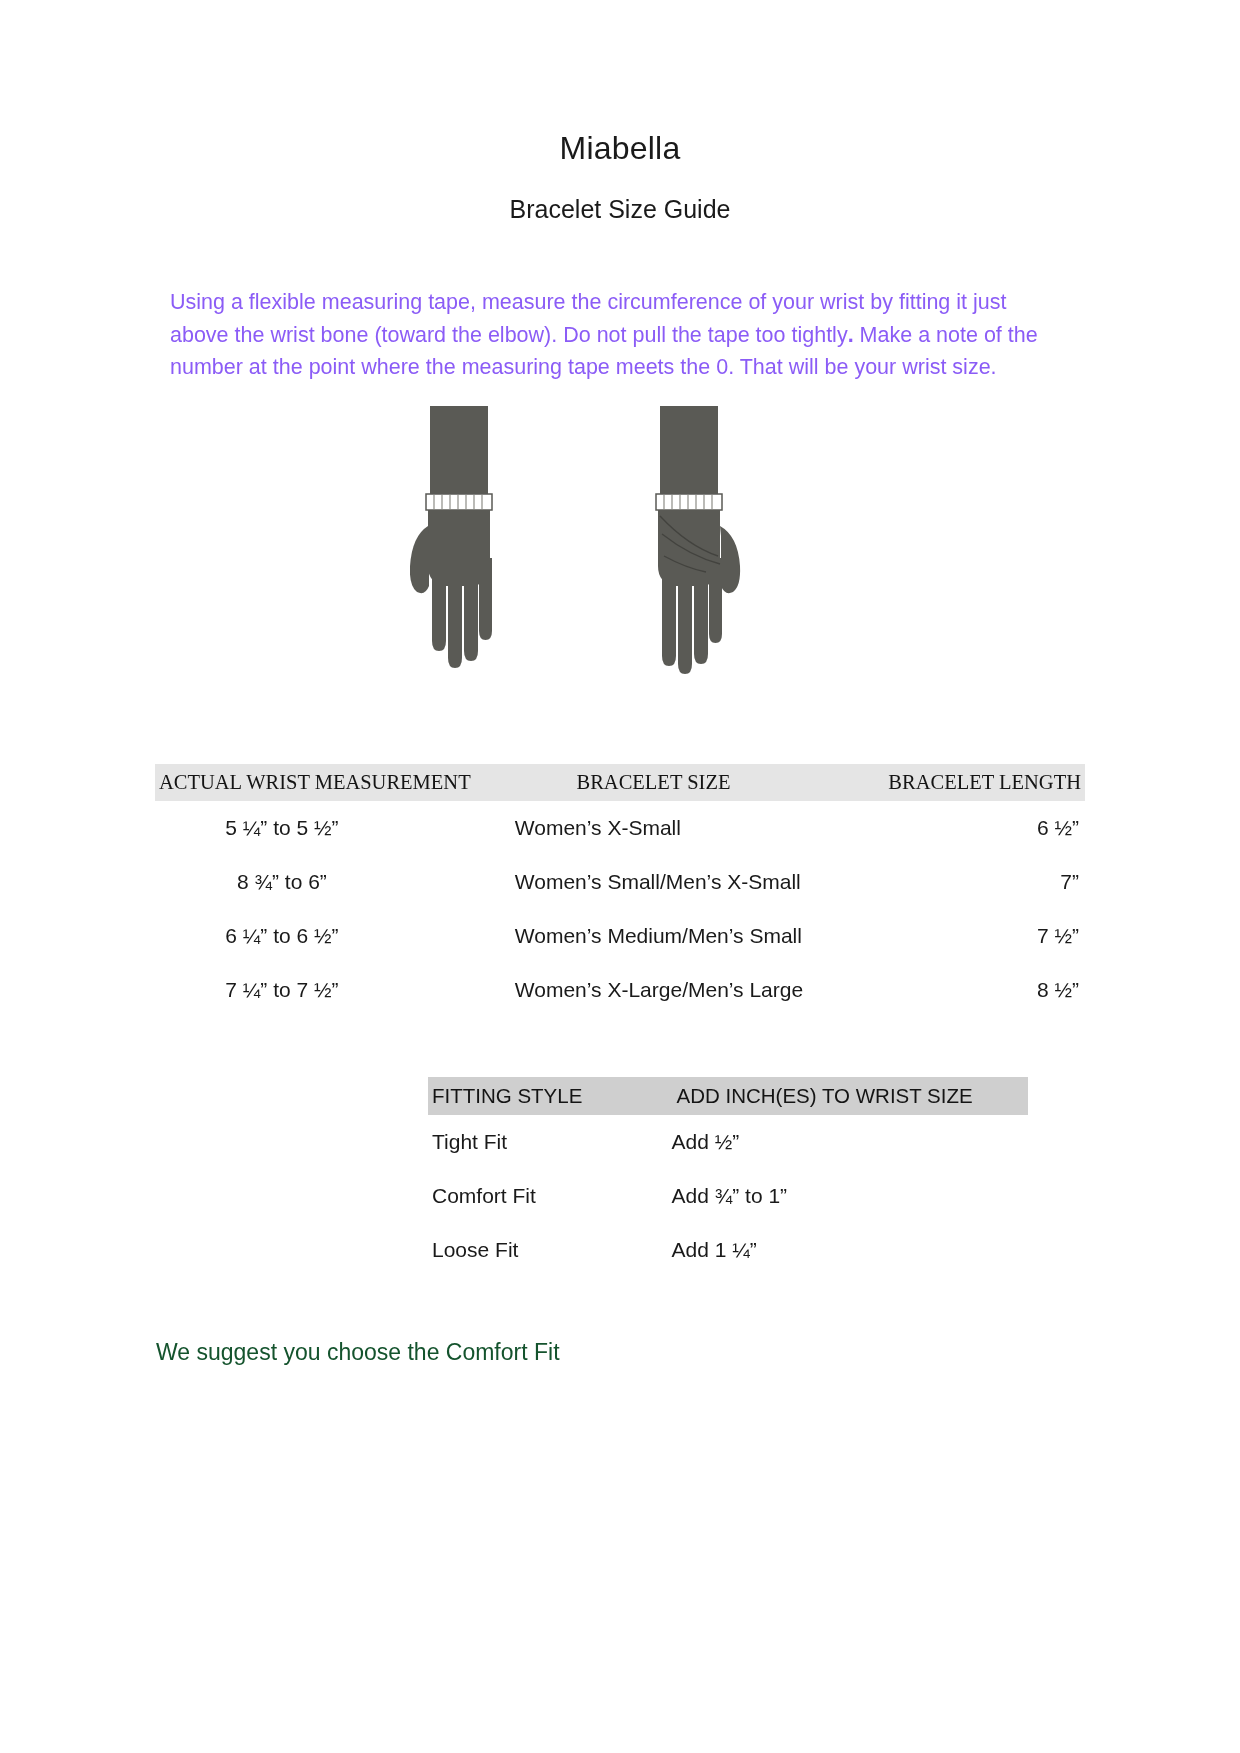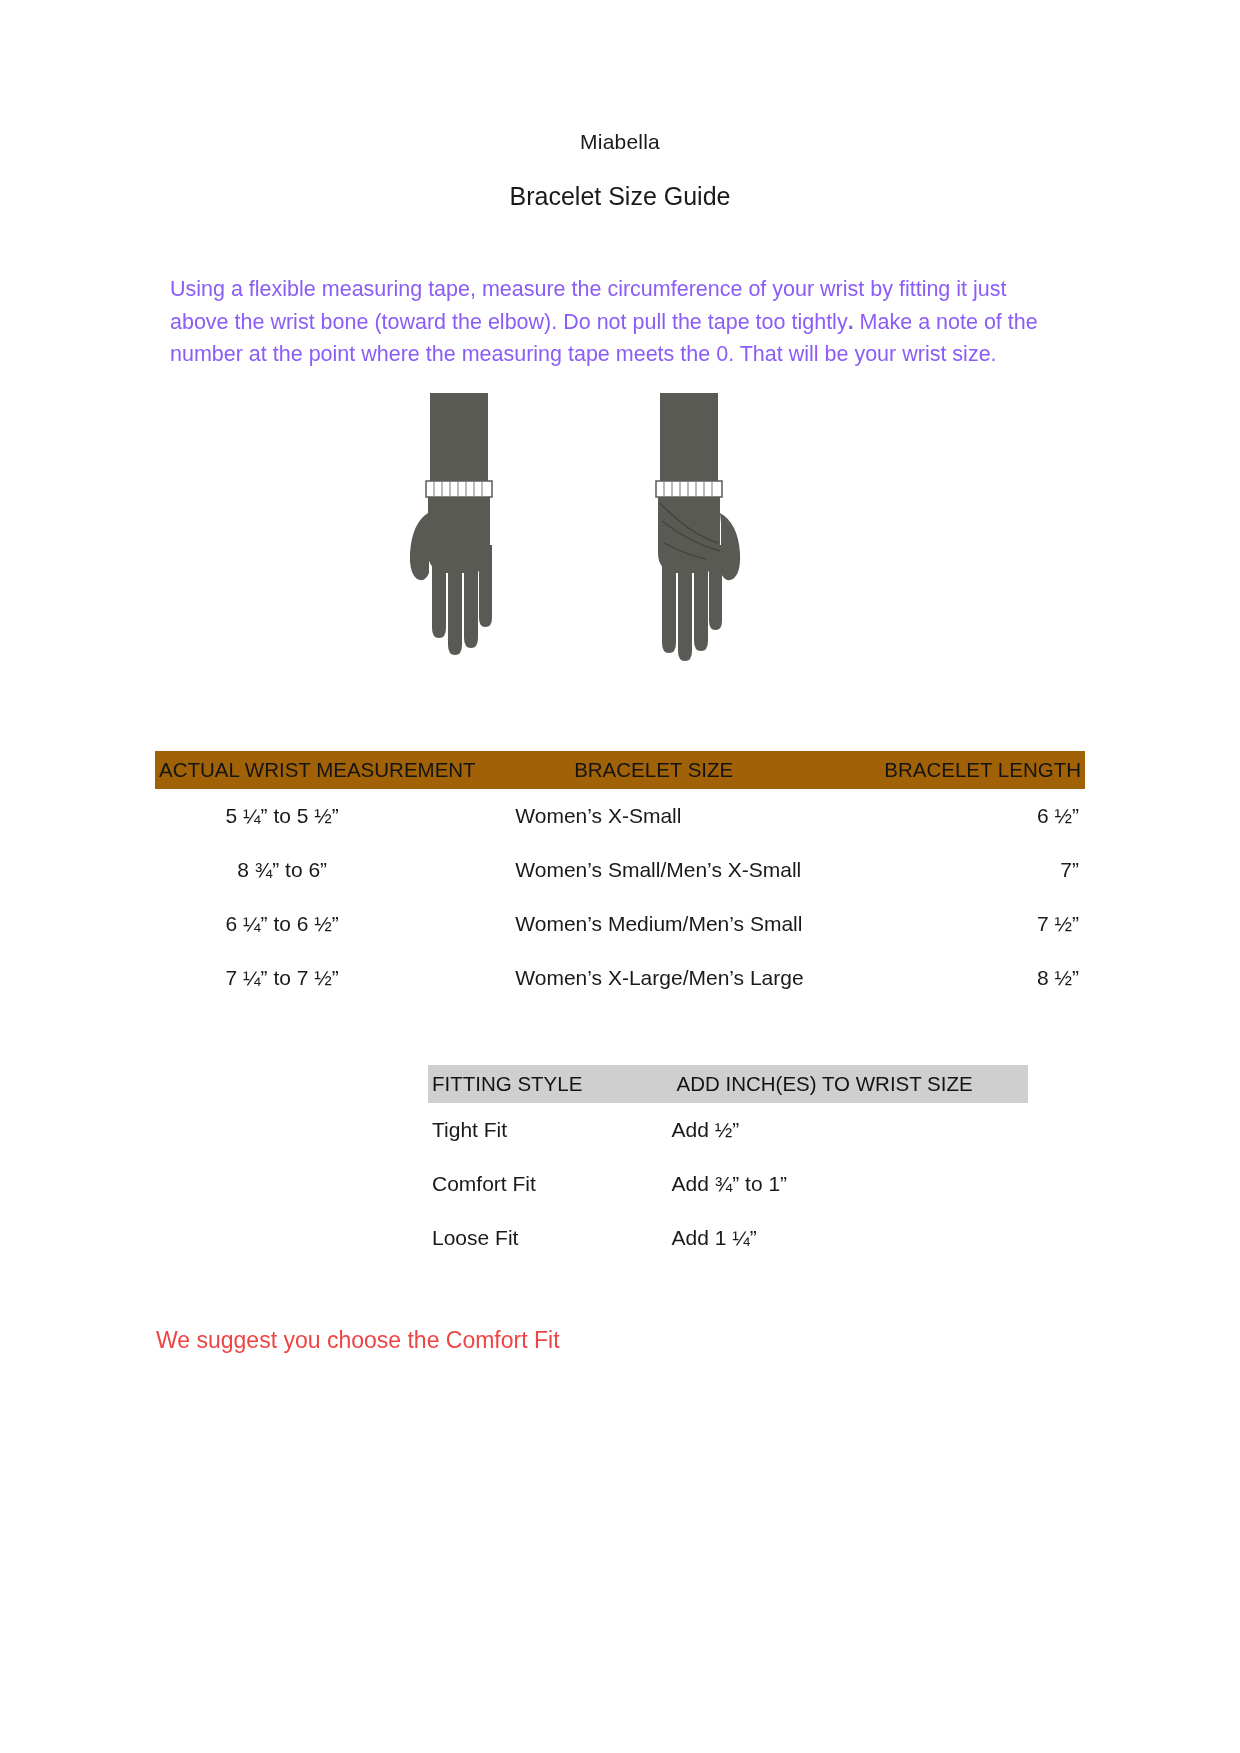--- a/index.html
+++ b/index.html
@@ -21,21 +21,21 @@
     height: 1753px;
     box-sizing: border-box;
   }
 
   
   .title-block {
     text-align: center;
     padding-top: 130px;
   }
   .doc-brand {
-    font-size: 21px;
+    font-size: 32px;
     letter-spacing: 0.2px;
     color: #1a1a1a;
   }
   .doc-subtitle {
     font-size: 25px;
     margin-top: 28px;
     color: #1a1a1a;
   }
 
   
@@ -69,26 +69,27 @@
   .table-wrap {
     width: 930px;
     margin: 0 auto;
   }
   table.sizing {
     width: 930px;
     border-collapse: collapse;
     margin-top: 28px;
   }
   table.sizing thead th {
-    background: #a16207;
+    background: #e5e5e5;
     font-size: 20.5px;
     font-weight: normal;
     padding: 7px 6px;
     color: #141414;
     white-space: nowrap;
+    font-family: Liberation Serif, serif;
   }
   table.sizing thead th.c1 { text-align: left;   width: 330px; padding-left: 4px;}
   table.sizing thead th.c2 { text-align: center; width: 330px; }
   table.sizing thead th.c3 { text-align: right;  width: 270px; padding-right: 4px;}
 
   table.sizing tbody td {
     font-size: 21px;
     padding: 15px 6px 15px 6px;
     color: #1a1a1a;
     vertical-align: top;
@@ -124,21 +125,21 @@
     color: #1a1a1a;
   }
   table.fitting tbody td.f1 { text-align: left; padding-left: 4px; }
   table.fitting tbody td.f2 { text-align: left; padding-left: 30px; }
 
   
   .footer-note {
     width: 930px;
     margin: 62px auto 16px auto;
     font-size: 23px;
-    color: #ef4444;
+    color: #14532d;
     padding-left: 2px;
   }
 </style>
 </head>
 <body>
 
 <div class="page">
 
   <div class="title-block">
     <div class="doc-brand">Miabella</div>

